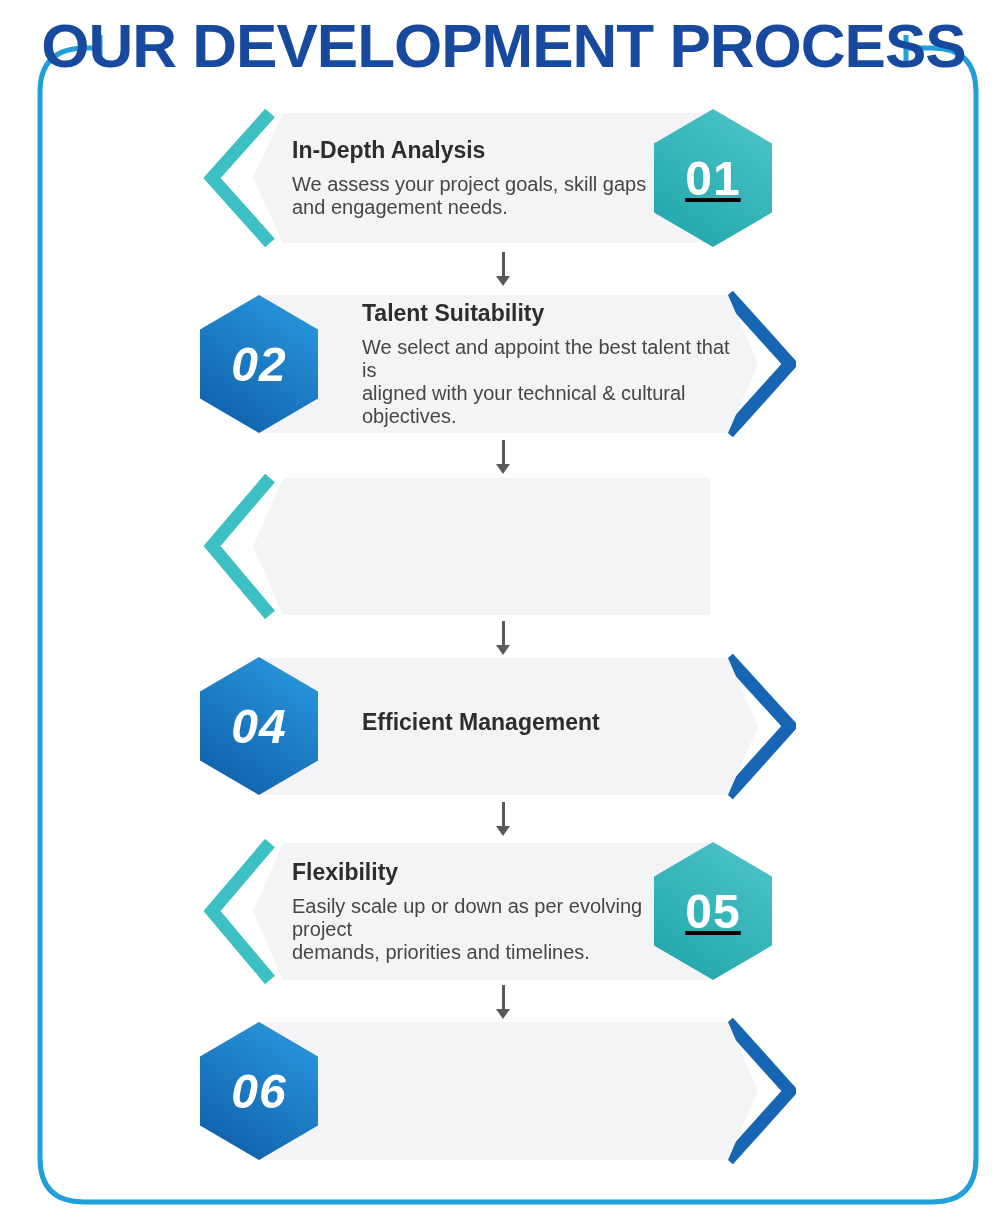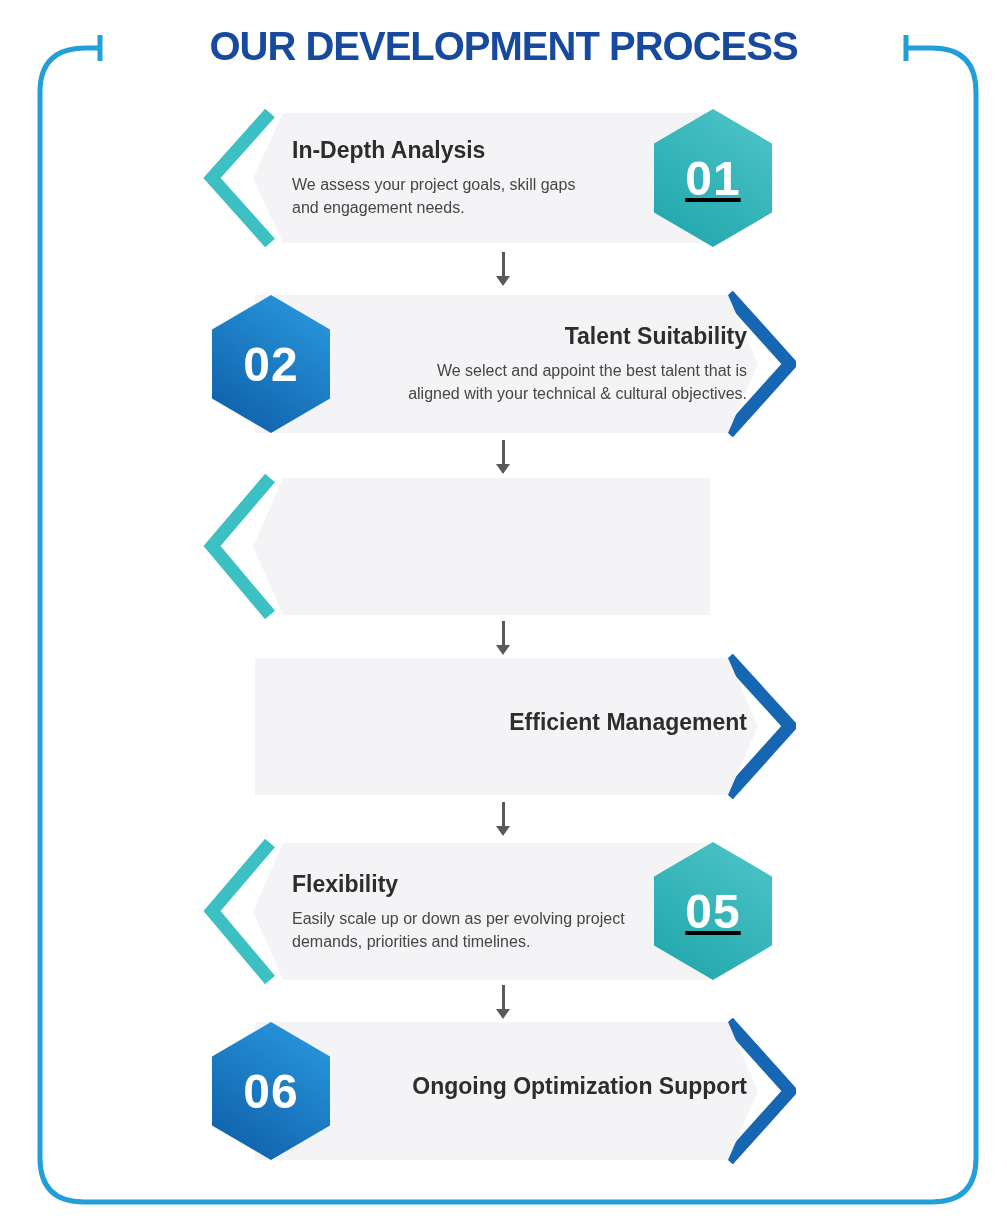--- a/index.html
+++ b/index.html
@@ -10,21 +10,21 @@
 
   
   .frame-svg { position:absolute; left:0; top:0; width:1007px; height:1228px; }
   .frame-svg path, .frame-svg line {
     stroke: var(--border-blue, #219fd9); stroke-width:5; fill:none;
   }
 
   
   .page-title {
     position:absolute; top:20px; left:0; width:100%; text-align:center;
-    font-size:40px; line-height:52px; font-weight:bold; letter-spacing:-1px;
+    font-size:62px; line-height:52px; font-weight:bold; letter-spacing:-1px;
     color: var(--title-navy, #17499e);
   }
 
   
   .step { position:absolute; left:0; width:100%; }
 
   
   .card { position:absolute; top:0; height:100%; background: var(--card-bg, #f4f4f6); }
   .card.point-left  { left:253px; width:457px;
     clip-path: polygon(30px 0, 100% 0, 100% 100%, 30px 100%, 0 50%); }
@@ -39,32 +39,32 @@
   .chev.right { left:714px; }
   .chev.right polyline { stroke: var(--blue, #1766b3); }
 
   
   .hex {
     position:absolute; width:118px; height:138px;
     clip-path: polygon(50% 0%, 100% 25%, 100% 75%, 50% 100%, 0% 75%, 0% 25%);
     display:flex; align-items:center; justify-content:center;
   }
   .hex.teal { left:654px; background: linear-gradient(215deg, var(--teal-hex-light, #4fc6c9), var(--teal-hex-dark, #1ea4aa)); text-decoration: underline; }
-  .hex.blue { left:212px; background: linear-gradient(215deg, var(--blue-hex-light, #2b9ce1), var(--blue-hex-dark, #0d5ba5)); }
+  .hex.blue { left:200px; background: linear-gradient(215deg, var(--blue-hex-light, #2b9ce1), var(--blue-hex-dark, #0d5ba5)); font-style: italic; }
   .hex span { color:#ffffff; font-size:48px; font-weight:bold; letter-spacing:1px; }
 
   
   .text {
     position:absolute; top:0; height:100%;
     display:flex; flex-direction:column; justify-content:center;
   }
   .text.t-odd  { left:292px; width:355px; }
-  .text.t-even { left:362px; width:385px;text-align:right; }
+  .text.t-even { left:362px; width:385px; }
   .step-title  { font-size:23px; font-weight:bold; color: var(--step-title, #2d2d2d); margin-bottom:9px; }
-  .step-desc   { font-size:16px; line-height:23px; color: var(--step-desc, #464646); white-space:pre-line; }
+  .step-desc   { font-size:20px; line-height:23px; color: var(--step-desc, #464646); white-space:pre-line; }
 
   
   .connector {
     position:absolute; left:503px; transform:translateX(-50%);
     display:flex; flex-direction:column; align-items:center;
   }
   .connector .stem { width:3px; height:24px; background: var(--connector-gray, #58595b); }
   .connector .head {
     width:0; height:0;
     border-left:7px solid transparent; border-right:7px solid transparent;
@@ -135,20 +135,23 @@
   </div>
 
 <div class="step" style="top:658px;height:137px">
   <svg class="chev right" width="82" height="145">
       <polyline points="14,4 76,72 14,141"></polyline>
     </svg>
   <div class="card point-right"></div>
   <div class="text t-even">
     <div class="step-title">Efficient Management</div>
   </div>
+  <div class="hex blue" style="top:-1px">
+      <span>04</span>
+    </div>
 </div>
 
 <div class="connector" style="top:802px">
     <div class="stem"></div>
     <div class="head"></div>
   </div>
 
 <div class="step" style="top:843px;height:137px">
   <svg class="chev left" width="75" height="145">
       <polyline points="68,4 10,72 68,141"></polyline>
@@ -168,18 +171,17 @@
     <div class="stem"></div>
     <div class="head"></div>
   </div>
 
 <div class="step" style="top:1022px;height:138px">
   <svg class="chev right" width="82" height="146">
       <polyline points="14,4 76,73 14,142"></polyline>
     </svg>
   <div class="card point-right"></div>
   <div class="text t-even">
-    <div class="step-title">Ongoing Optimization Support</div>
   </div>
   <div class="hex blue" style="top:0px">
       <span>06</span>
     </div>
 </div>
 
 </body></html>

